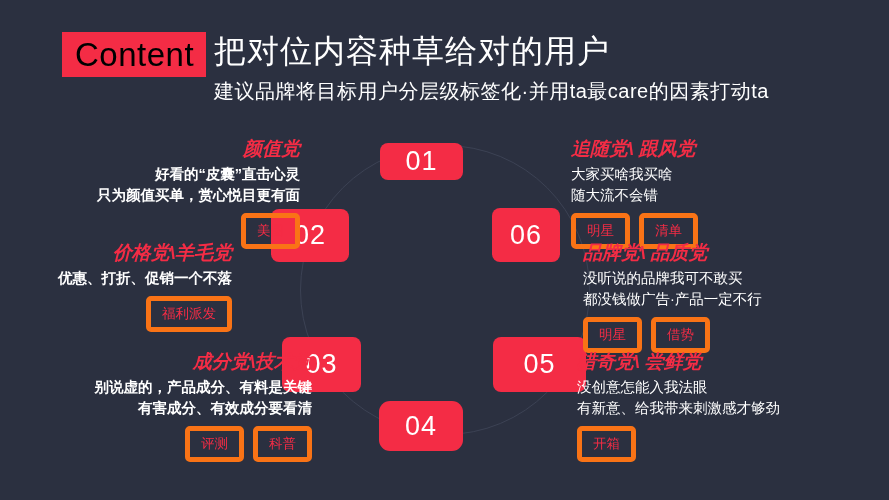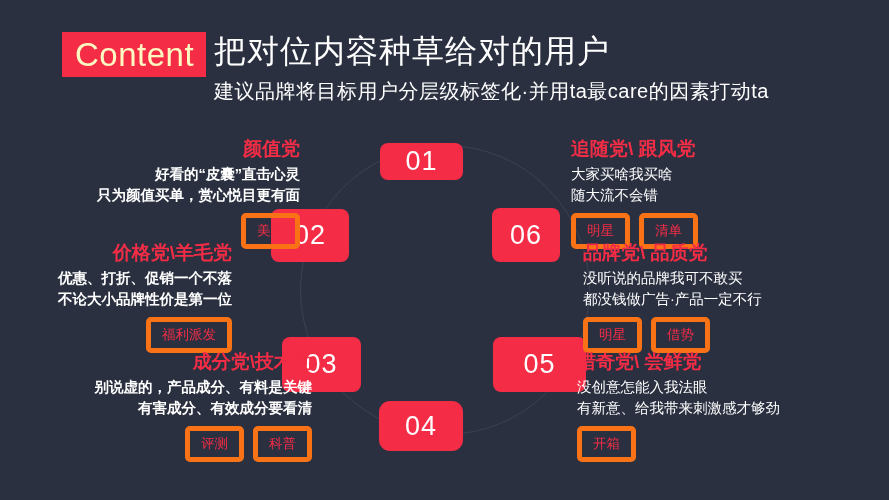--- a/index.html
+++ b/index.html
@@ -27,21 +27,21 @@
     left: 62px;
     top: 28px;
     width: 790px;
     height: 86px;
   }
   .content-badge {
     position: absolute;
     left: 0;
     top: 4px;
     background: #f42c45;
-    color: #fef9c3;
+    color: #000000;
     font-size: 33px;
     line-height: 45px;
     padding: 0 12px 0 13px;
     letter-spacing: 0.5px;
     white-space: nowrap;
   }
   .headline {
     position: absolute;
     left: 152px;
     top: 0px;
@@ -102,20 +102,21 @@
   .group.right { text-align: left; }
   .group.left  { text-align: right; }
 
   .g-title {
     color: #f42c45;
     font-size: 19px;
     line-height: 26px;
     font-weight: bold;
     white-space: nowrap;
     margin-bottom: 2px;
+    font-style: italic;
   }
   .g-line {
     color: #ffffff;
     font-size: 14.5px;
     line-height: 21px;
     white-space: nowrap;
   }
   .g-line.bold { font-weight: bold; }
   .tags {
     display: flex;
@@ -168,21 +169,20 @@
     <div class="g-line bold">好看的“皮囊”直击心灵</div>
     <div class="g-line bold">只为颜值买单，赏心悦目更有面</div>
     <div class="tags">
       <span class="tag">美图</span>
     </div>
   </div>
 
   <div class="group left g2">
     <div class="g-title">价格党\羊毛党</div>
     <div class="g-line bold">优惠、打折、促销一个不落</div>
-    <div class="g-line bold">不论大小品牌性价是第一位</div>
     <div class="tags">
       <span class="tag">福利派发</span>
     </div>
   </div>
 
   <div class="group left g3">
     <div class="g-title">成分党\技术党</div>
     <div class="g-line bold">别说虚的，产品成分、有料是关键</div>
     <div class="g-line bold">有害成分、有效成分要看清</div>
     <div class="tags">

